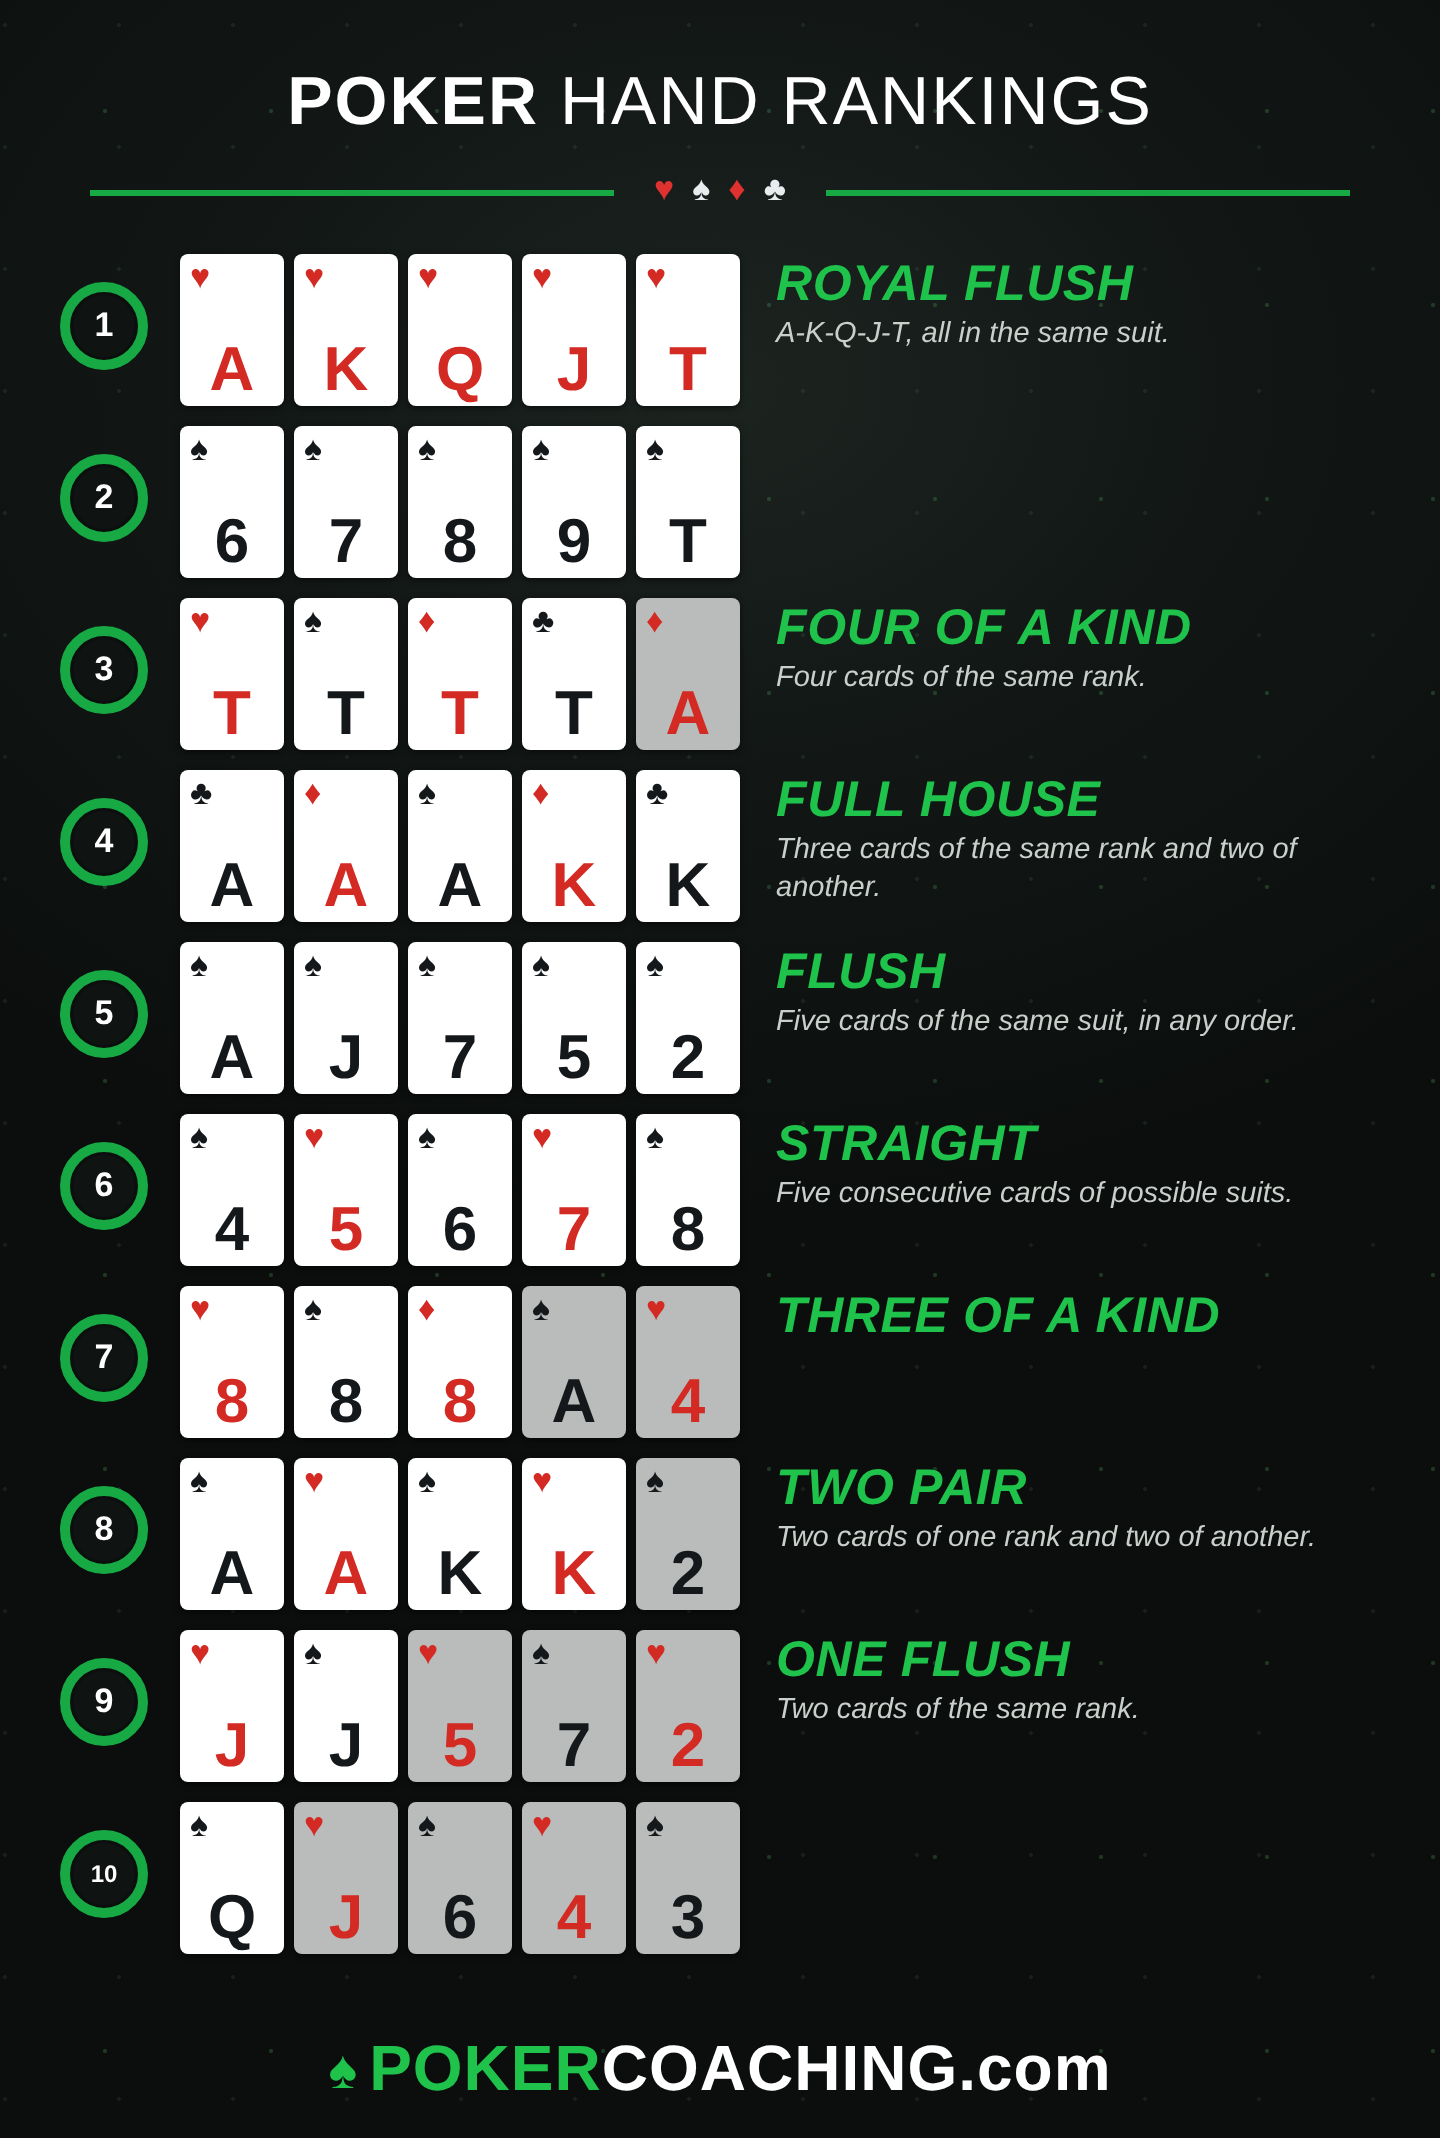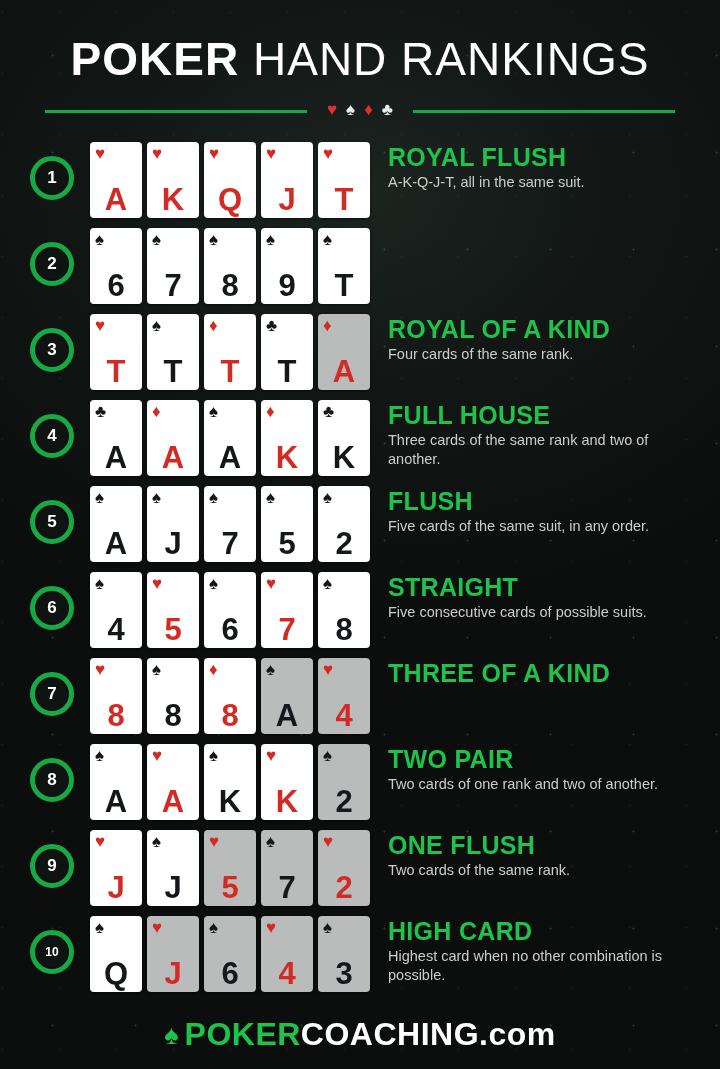--- a/index.html
+++ b/index.html
@@ -24,21 +24,21 @@
       radial-gradient(circle, rgba(90,200,120,.22) 0.9px, transparent 1.2px),
       radial-gradient(circle, rgba(120,160,130,.12) 0.8px, transparent 1.1px);
     background-size: 83px 97px, 57px 61px;
     background-position: 11px 7px, 31px 43px;
     pointer-events: none;
   }
 
   
   .header { position: relative; padding-top: 32px; text-align: center; }
   .title {
-    font-size: 46px; letter-spacing: 1px; color: #ffffff;
+    font-size: 34px; letter-spacing: 1px; color: #ffffff;
     font-weight: 400;
   }
   .title .bold { font-weight: 700; }
   .rule-wrap {
     position: relative;
     margin: 16px auto 0;
     width: 630px; height: 18px;
   }
   .rule-line {
     position: absolute; top: 8px; height: 3px; background: #17a944;
@@ -96,20 +96,21 @@
     font-family: "Liberation Sans", sans-serif;
   }
   .r-red { color: #d32a24; }
   .r-black { color: #15181a; }
 
   .info {
     margin-left: 18px;
     padding-top: 6px;
     flex: 1 1 auto;
     min-width: 0;
+    font-style: italic;
   }
   .hand-name {
     color: #1fc24a;
     font-size: 25px;
     font-weight: 700;
     letter-spacing: .3px;
     line-height: 27px;
     white-space: nowrap;
   }
   .hand-desc {
@@ -228,21 +229,21 @@
           <div class="card">
             <span class="pip r-black">♣</span>
             <span class="rank r-black">T</span>
           </div>
           <div class="card grey">
             <span class="pip r-red">♦</span>
             <span class="rank r-red">A</span>
           </div>
         </div>
         <div class="info">
-          <div class="hand-name">ROYAL OF A KIND</div>
+          <div class="hand-name">FOUR OF A KIND</div>
           <div class="hand-desc">Four cards of the same rank.</div>
         </div>
       </div>
       <div class="row">
         <div class="chip">4</div>
         <div class="cards">
           <div class="card">
             <span class="pip r-black">♣</span>
             <span class="rank r-black">A</span>
           </div>
@@ -428,24 +429,20 @@
             <span class="rank r-black">6</span>
           </div>
           <div class="card grey">
             <span class="pip r-red">♥</span>
             <span class="rank r-red">4</span>
           </div>
           <div class="card grey">
             <span class="pip r-black">♠</span>
             <span class="rank r-black">3</span>
           </div>
-        </div>
-        <div class="info">
-          <div class="hand-name">HIGH CARD</div>
-          <div class="hand-desc">Highest card when no other combination is possible.</div>
         </div>
       </div>
     </div>
 
   <div class="footer">
     <span class="logo-mark">♠</span>
     <span class="logo-text">
       <span class="green">POKER</span><span class="white">COACHING</span><span class="white">.com</span>
     </span>
   </div>

